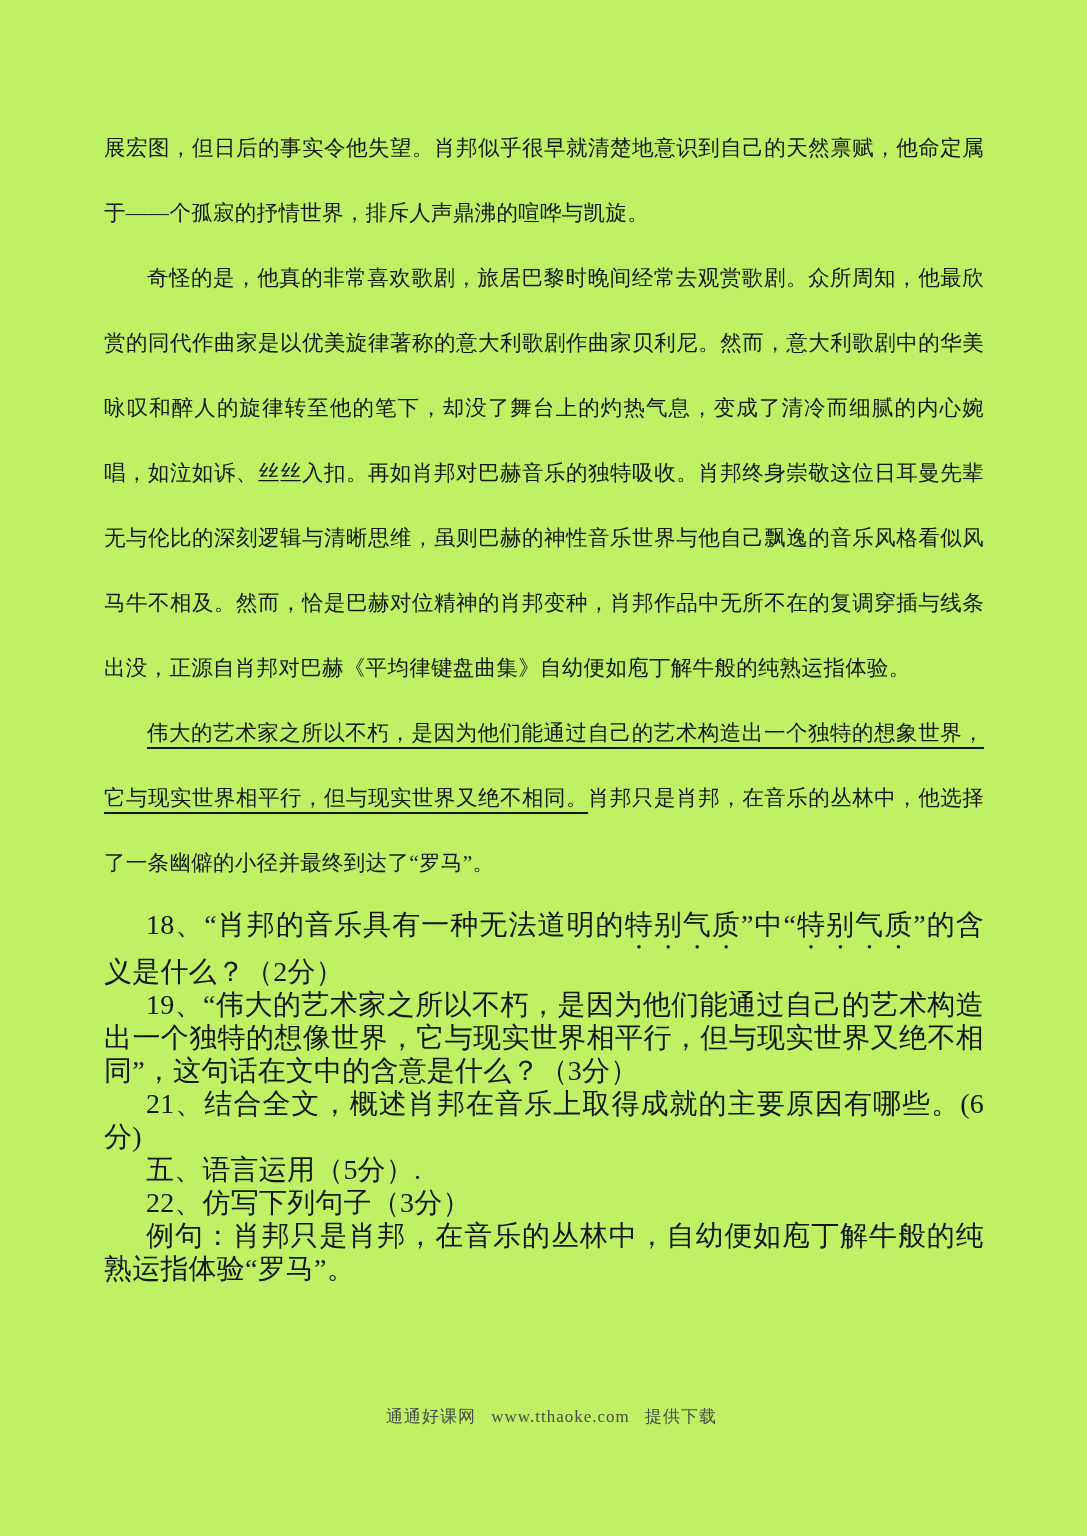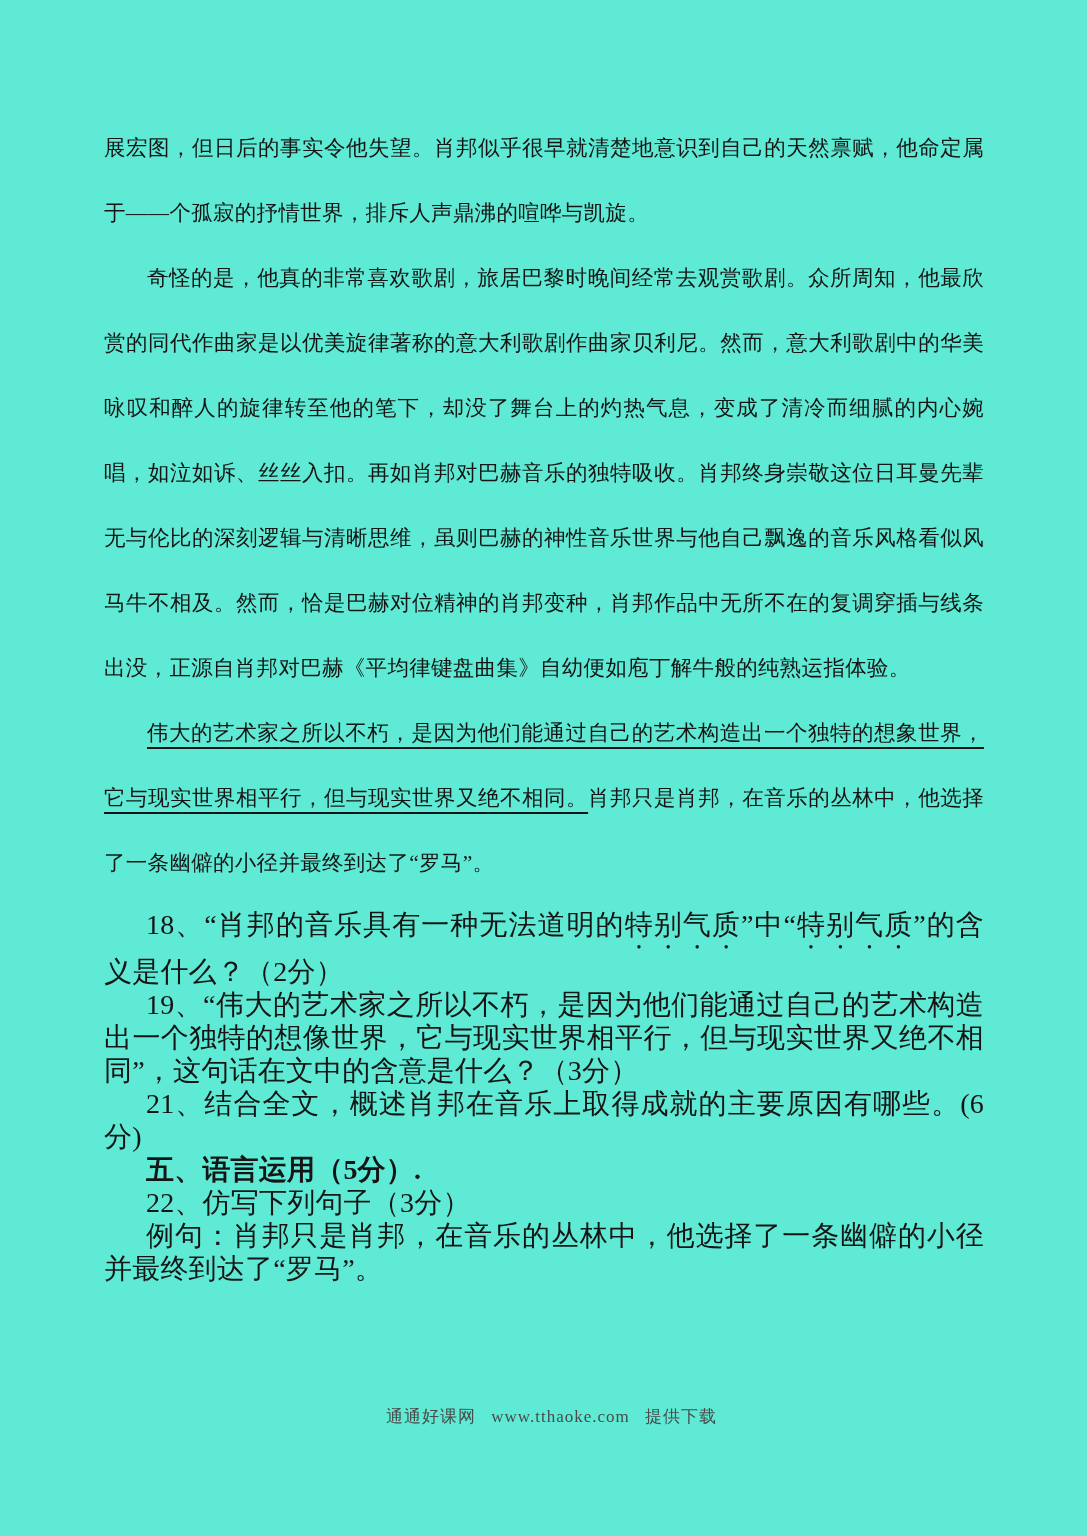--- a/index.html
+++ b/index.html
@@ -1,21 +1,21 @@
 <!DOCTYPE html>
 <html><head>
 <meta charset="utf-8">
 <style>
   html, body { margin: 0; padding: 0; background: #e8e8e8; }
   .page {
     position: relative;
     width: 1087px;
     height: 1536px;
     margin: 0 auto;
-    background: #5eead4;
+    background: #bef264;
     font-family: "Liberation Serif", "DejaVu Serif", serif;
     color: #151515;
     overflow: hidden;
   }
   .content {
     position: absolute;
     left: 104px;
     top: 116px;
     width: 880px;
   }
@@ -38,21 +38,21 @@
     margin-top: 12px;
     font-size: 28px;
     line-height: 33px;
   }
   .questions p.q {
     margin: 0;
     text-indent: 42px;
     text-align: justify;
     letter-spacing: 0.2px;
   }
-  .questions p.q.bold { font-weight: bold; }
+  .questions p.q.bold { font-weight: normal; }
   .emdot {
     -webkit-text-emphasis: filled dot;
     -webkit-text-emphasis-position: under right;
     text-emphasis: filled dot;
     text-emphasis-position: under right;
   }
   .footer {
     position: absolute;
     left: 8px;
     width: 100%;
@@ -73,21 +73,21 @@
         <p class="para"><span>展宏图，但日后的事实令他失望。肖邦似乎很早就清楚地意识到自己的天然禀赋，他命定属于——个孤寂的抒情世界，排斥人声鼎沸的喧哗与凯旋。</span></p>
         <p class="para indent"><span>奇怪的是，他真的非常喜欢歌剧，旅居巴黎时晚间经常去观赏歌剧。众所周知，他最欣赏的同代作曲家是以优美旋律著称的意大利歌剧作曲家贝利尼。然而，意大利歌剧中的华美咏叹和醉人的旋律转至他的笔下，却没了舞台上的灼热气息，变成了清冷而细腻的内心婉唱，如泣如诉、丝丝入扣。再如肖邦对巴赫音乐的独特吸收。肖邦终身崇敬这位日耳曼先辈无与伦比的深刻逻辑与清晰思维，虽则巴赫的神性音乐世界与他自己飘逸的音乐风格看似风马牛不相及。然而，恰是巴赫对位精神的肖邦变种，肖邦作品中无所不在的复调穿插与线条出没，正源自肖邦对巴赫《平均律键盘曲集》自幼便如庖丁解牛般的纯熟运指体验。</span></p>
         <p class="para indent"><span class="u">伟大的艺术家之所以不朽，是因为他们能通过自己的艺术构造出一个独特的想象世界，它与现实世界相平行，但与现实世界又绝不相同。</span><span>肖邦只是肖邦，在音乐的丛林中，他选择了一条幽僻的小径并最终到达了“罗马”。</span></p>
       </div>
     <div class="questions">
         <p class="q"><span>18、“肖邦的音乐具有一种无法道明的</span><span class="emdot">特别气质</span><span>”中“</span><span class="emdot">特别气质</span><span>”的含义是什么？（2分）</span></p>
         <p class="q"><span>19、“伟大的艺术家之所以不朽，是因为他们能通过自己的艺术构造出一个独特的想像世界，它与现实世界相平行，但与现实世界又绝不相同”，这句话在文中的含意是什么？（3分）</span></p>
         <p class="q"><span>21、结合全文，概述肖邦在音乐上取得成就的主要原因有哪些。(6分)</span></p>
         <p class="q bold"><span>五、语言运用（5分）.</span></p>
         <p class="q"><span>22、仿写下列句子（3分）</span></p>
-        <p class="q"><span>例句：肖邦只是肖邦，在音乐的丛林中，他选择了一条幽僻的小径并最终到达了“罗马”。</span></p>
+        <p class="q"><span>例句：肖邦只是肖邦，在音乐的丛林中，自幼便如庖丁解牛般的纯熟运指体验“罗马”。</span></p>
       </div>
   </div>
   <div class="footer">
     <span>通通好课网</span>
     <span>www.tthaoke.com</span>
     <span>提供下载</span>
   </div>
 </div>
 
 </body></html>

